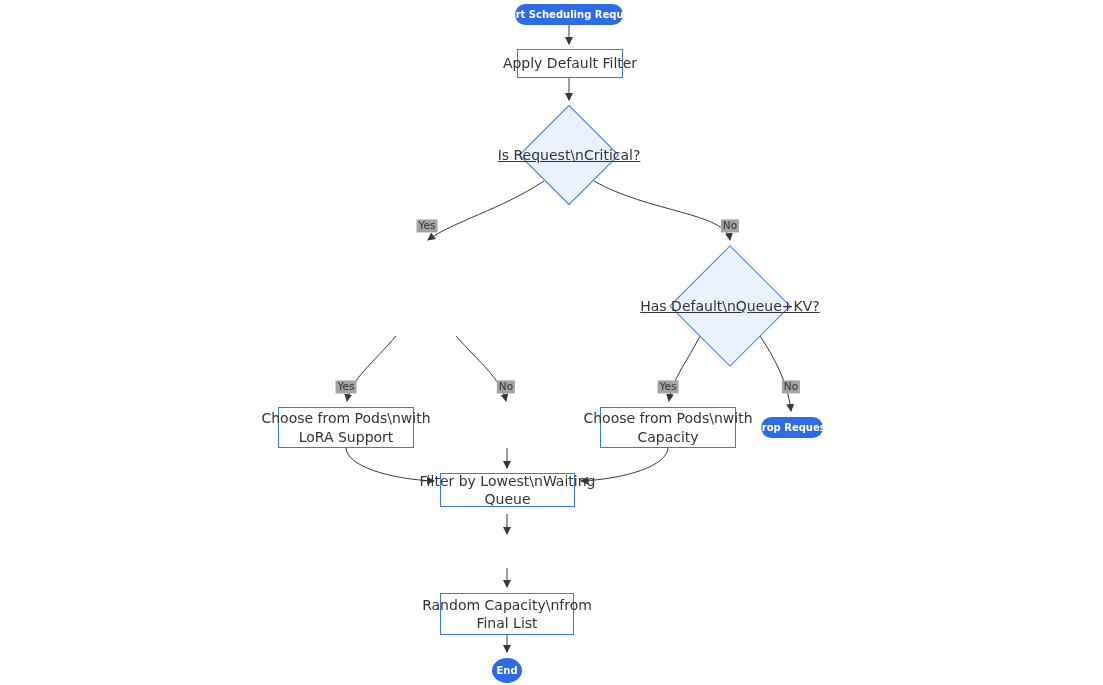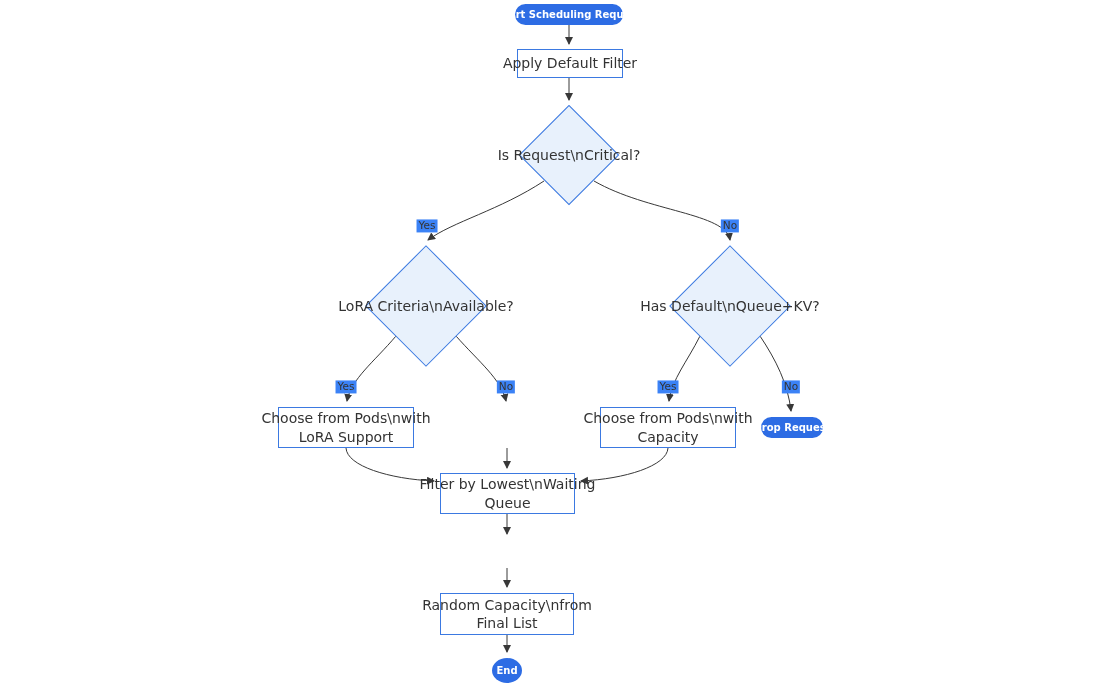--- a/index.html
+++ b/index.html
@@ -33,32 +33,32 @@
   }
   .decision { border: none; }
   .decision .diamond-shape {
     position: absolute;
     left: 50%; top: 50%;
     transform: translate(-50%, -50%) rotate(45deg);
     background: #e8f1fc;
     border: 1.6px solid #3b79e1;
     box-sizing: border-box;
   }
-  .decision .node-label { position: relative; z-index: 2; }
+  .decision .node-label { position: relative; z-index: 2; text-decoration: underline; }
   .stadium {
     background: #2d6ce4;
     color: #ffffff;
     border-radius: 12px;
     font-weight: bold;
     font-size: 10px;
   }
   .edge-label {
     position: absolute;
     transform: translate(-50%, -50%);
-    background: #3b82f6;
+    background: #a3a3a3;
     color: #333333;
     font-size: 10.5px;
     padding: 0 2px;
     line-height: 1.25;
     white-space: nowrap;
   }
 </style>
 </head>
 <body>
 
@@ -101,24 +101,20 @@
 
   <div class="node process" style="left:517px; top:49px; width:106px; height:29px;">
     <span class="node-label">Apply Default Filter</span>
   </div>
 
   <div class="node decision" style="left:519px; top:105px; width:100px; height:100px;">
     <div class="diamond-shape" style="width:71px; height:71px;"></div>
     <span class="node-label">Is Request\nCritical?</span>
   </div>
 
-  <div class="node decision" style="left:365px; top:245px; width:122px; height:122px;">
-    <div class="diamond-shape" style="width:86px; height:86px;"></div>
-    <span class="node-label">LoRA Criteria\nAvailable?</span>
-  </div>
 
   <div class="node decision" style="left:669px; top:245px; width:122px; height:122px;">
     <div class="diamond-shape" style="width:86px; height:86px;"></div>
     <span class="node-label">Has Default\nQueue+KV?</span>
   </div>
 
   <div class="node process" style="left:278px; top:407px; width:136px; height:41px;">
     <span class="node-label">Choose from Pods\nwith
 LoRA Support</span>
   </div>
@@ -126,21 +122,21 @@
 
   <div class="node process" style="left:600px; top:407px; width:136px; height:41px;">
     <span class="node-label">Choose from Pods\nwith
 Capacity</span>
   </div>
 
   <div class="node stadium" style="left:761px; top:417px; width:62px; height:21px;">
     <span class="node-label">Drop Request</span>
   </div>
 
-  <div class="node process" style="left:440px; top:473px; width:135px; height:41px;">
+  <div class="node process" style="left:440px; top:473px; width:135px; height:34px;">
     <span class="node-label">Filter by Lowest\nWaiting
 Queue</span>
   </div>
 
 
   <div class="node process" style="left:440px; top:593px; width:134px; height:42px;">
     <span class="node-label">Random Capacity\nfrom
 Final List</span>
   </div>
 

